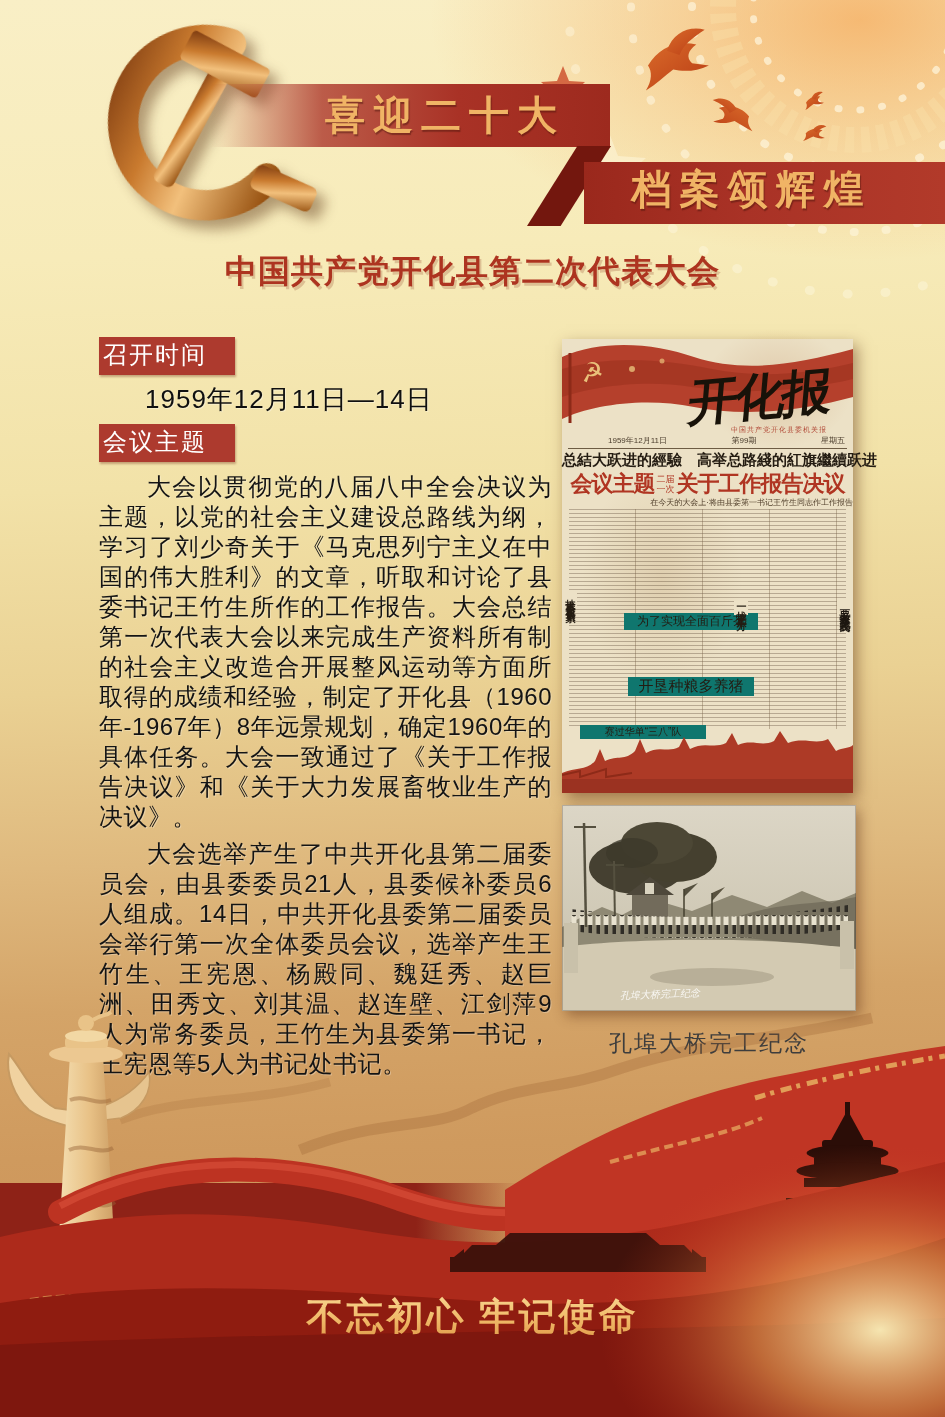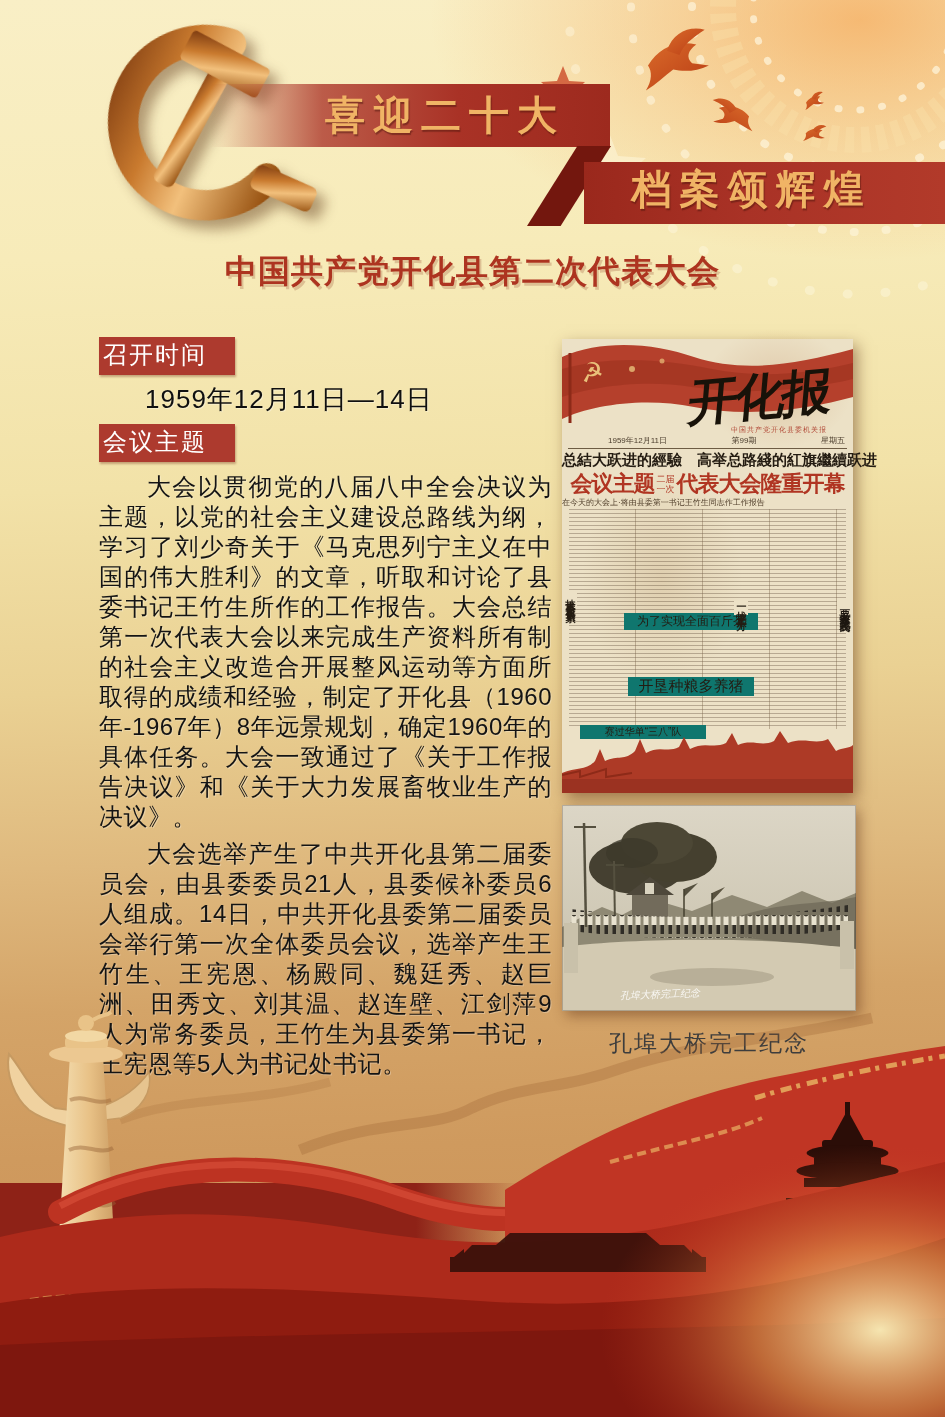--- a/index.html
+++ b/index.html
@@ -77,21 +77,21 @@
   .np-headline-top{
     position:absolute;left:0;top:112px;width:100%;text-align:center;
     font-family:"Liberation Serif",serif;font-weight:bold;font-size:15px;color:#241c12;white-space:nowrap;
   }
   .np-headline-main{
     position:absolute;left:0;top:130px;width:100%;display:flex;align-items:center;justify-content:center;
     color:#b03522;font-weight:900;white-space:nowrap;
   }
   .np-headline-main .big{font-size:22px;letter-spacing:-1px;}
   .np-small-stack{display:flex;flex-direction:column;font-size:9px;line-height:10px;margin:0 2px;color:#b03522;font-weight:normal;}
-  .np-subhead{position:absolute;left:0;top:158px;width:100%;text-align:left;font-size:8px;color:#53412d;}
+  .np-subhead{position:absolute;left:0;top:158px;width:100%;text-align:right;font-size:8px;color:#53412d;}
   .np-cols{
     position:absolute;left:7px;right:7px;top:170px;bottom:64px;opacity:.85;
     background:
       repeating-linear-gradient(90deg,transparent 0 66px,rgba(100,75,50,.4) 66px 67px),
       repeating-linear-gradient(180deg,rgba(72,52,36,.38) 0 1.2px,transparent 1.2px 4px);
   }
   .np-mid-banner{
     position:absolute;left:7px;right:7px;top:246px;background:#ece1c6;
     color:#a8301f;font-size:13px;font-weight:bold;text-align:center;letter-spacing:4px;
     border-top:1px solid #a8301f;border-bottom:1px solid #a8301f;padding:2px 0;white-space:nowrap;
@@ -225,21 +225,21 @@
       <span>星期五</span>
     </div>
     <div class="np-rule"></div>
     <div class="np-headline-top">总結大跃进的經驗　高举总路綫的紅旗繼續跃进</div>
     <div class="np-headline-main">
       <span class="big">会议主题</span>
       <span class="np-small-stack">
         <span>二届</span>
         <span>一次</span>
       </span>
-      <span class="big">代表大会隆重开幕</span>
+      <span class="big">关于工作报告决议</span>
     </div>
     <div class="np-subhead">在今天的大会上·将由县委第一书记王竹生同志作工作报告</div>
     <div class="np-cols"></div>
     <div class="np-art" style="left:62px;top:274px;width:134px;font-size:12px;">为了实现全面百斤茶</div>
     <div class="np-art" style="left:66px;top:338px;width:126px;font-size:15px;">开垦种粮多养猪</div>
     <div class="np-art" style="left:18px;top:386px;width:126px;font-size:10px;">赛过华单“三八”队</div>
     <div class="np-vert" style="left:1px;top:252px;font-size:10px;">技术革新花果累累</div>
     <div class="np-vert" style="left:172px;top:262px;font-size:10px;">一垅挖土八十方</div>
     <div class="np-vert" style="right:1px;top:262px;font-size:11px;color:#1d1710;">要做有文化农民</div>
     <svg class="np-crowd" viewBox="0 0 291 64" preserveAspectRatio="none">
@@ -355,14 +355,15 @@
       <polygon points="4,27 14,19 14,27"></polygon>
       <polygon points="252,27 242,19 242,27"></polygon>
     </g>
     <path d="M30,300 C90,290 150,303 230,297 C262,294 282,301 304,308" stroke="#daa055" stroke-width="4" stroke-dasharray="9 4" fill="none" opacity=".75"></path>
 
     <path d="M0,303 C160,277 330,291 480,301 C640,312 800,288 945,238 L945,417 L0,417 Z" fill="#8f1c10"></path>
     <path d="M0,345 C300,330 640,334 945,318 L945,417 L0,417 Z" fill="#7e170e"></path>
     <ellipse cx="880" cy="330" rx="280" ry="185" fill="url(#glow2)"></ellipse>
   </svg>
 
+  <div class="slogan">不忘初心 牢记使命</div>
 
 </div>
 
 </body></html>

